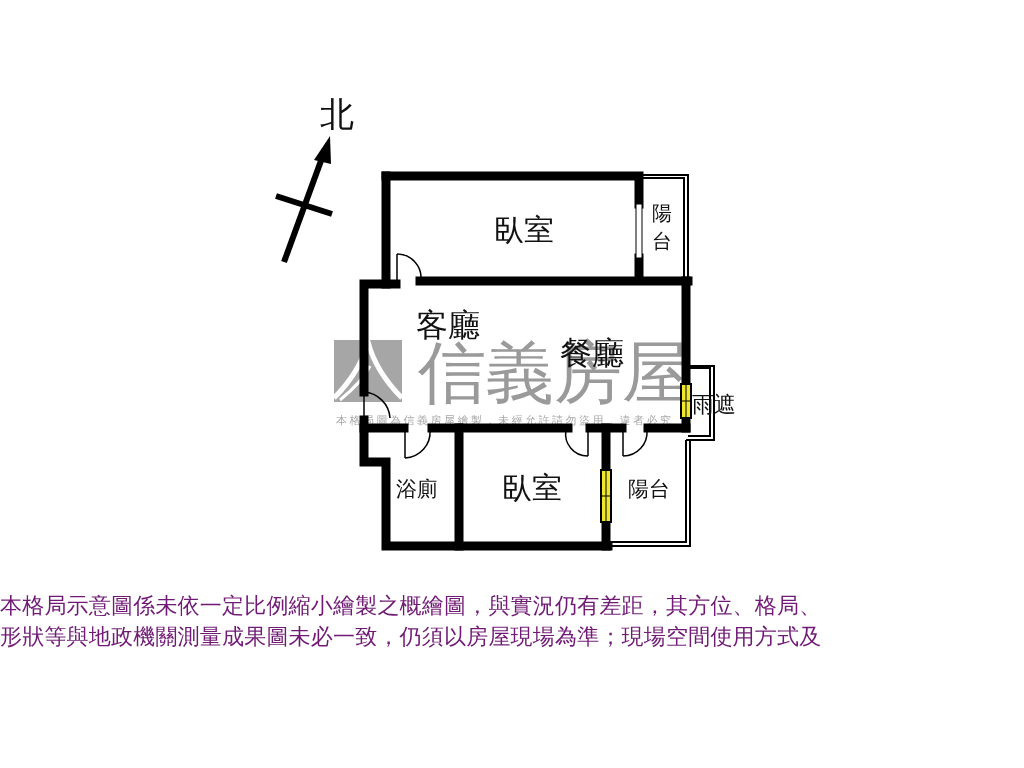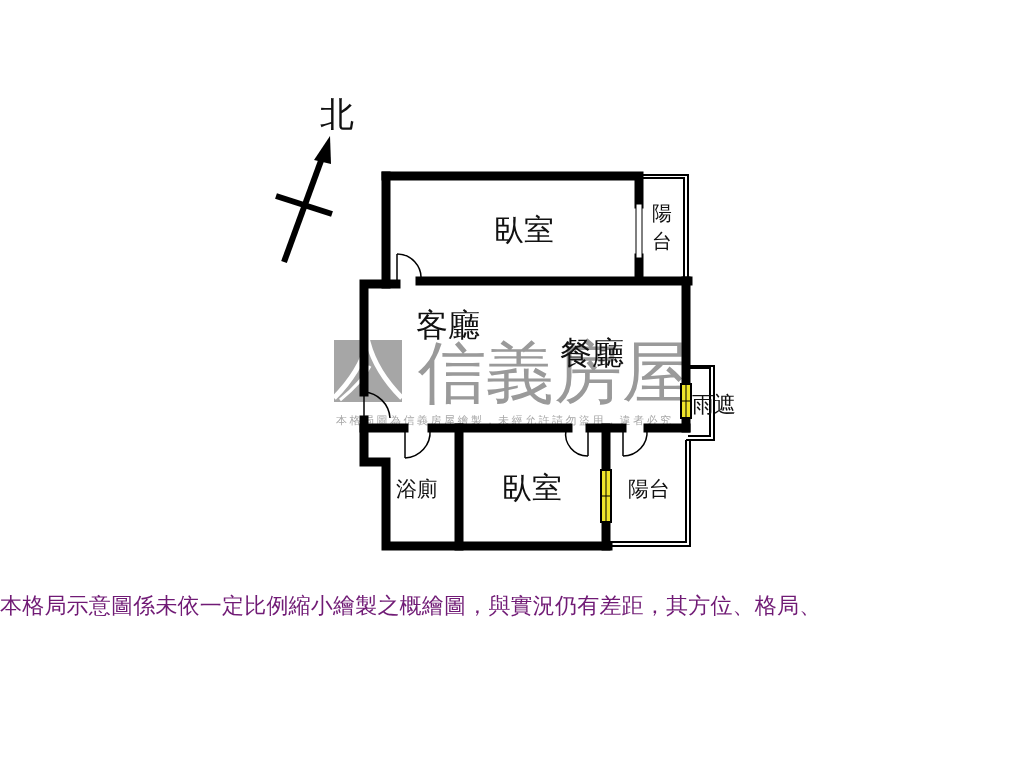--- a/index.html
+++ b/index.html
@@ -102,13 +102,14 @@
   <text class="room-label" x="416" y="336" font-size="32">客廳</text>
   <text class="room-label" x="560" y="364" font-size="32">餐廳</text>
   <text class="room-label" x="692" y="412" font-size="22">雨遮</text>
   <text class="room-label" x="396" y="496" font-size="21">浴廁</text>
   <text class="room-label" x="502" y="498" font-size="30">臥室</text>
   <text class="room-label" x="628" y="496" font-size="21">陽台</text>
 </svg>
 
 <div class="disclaimer">
   <div>本格局示意圖係未依一定比例縮小繪製之概繪圖，與實況仍有差距，其方位、格局、</div>
+  <div>形狀等與地政機關測量成果圖未必一致，仍須以房屋現場為準；現場空間使用方式及</div>
 </div>
 
 </body></html>

